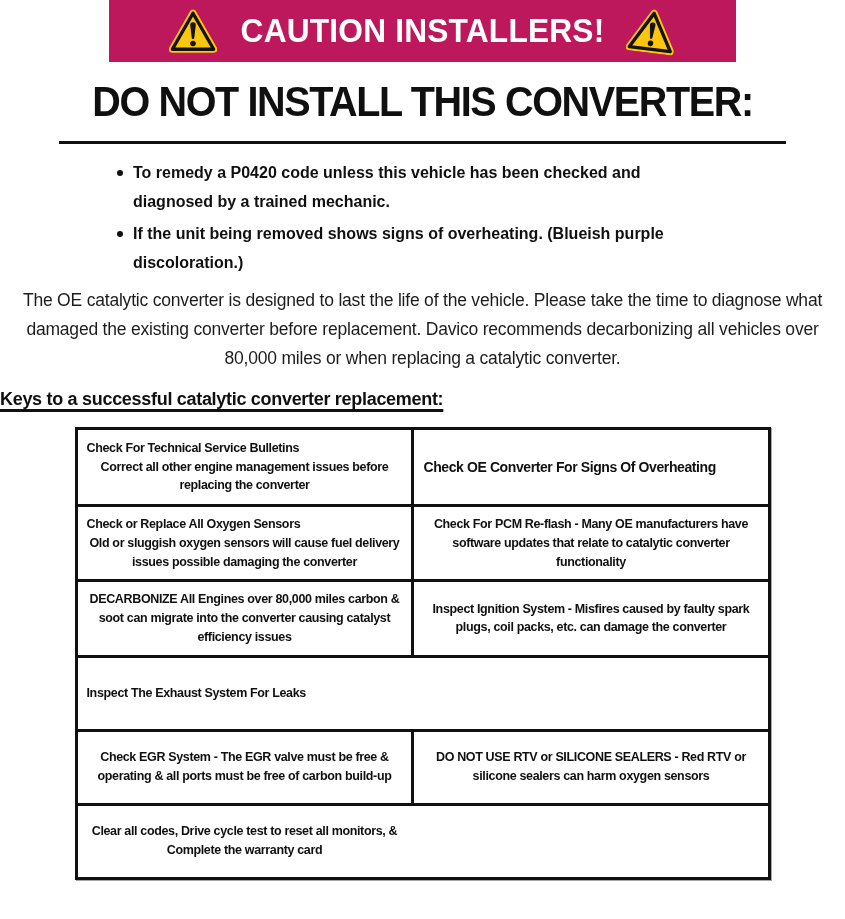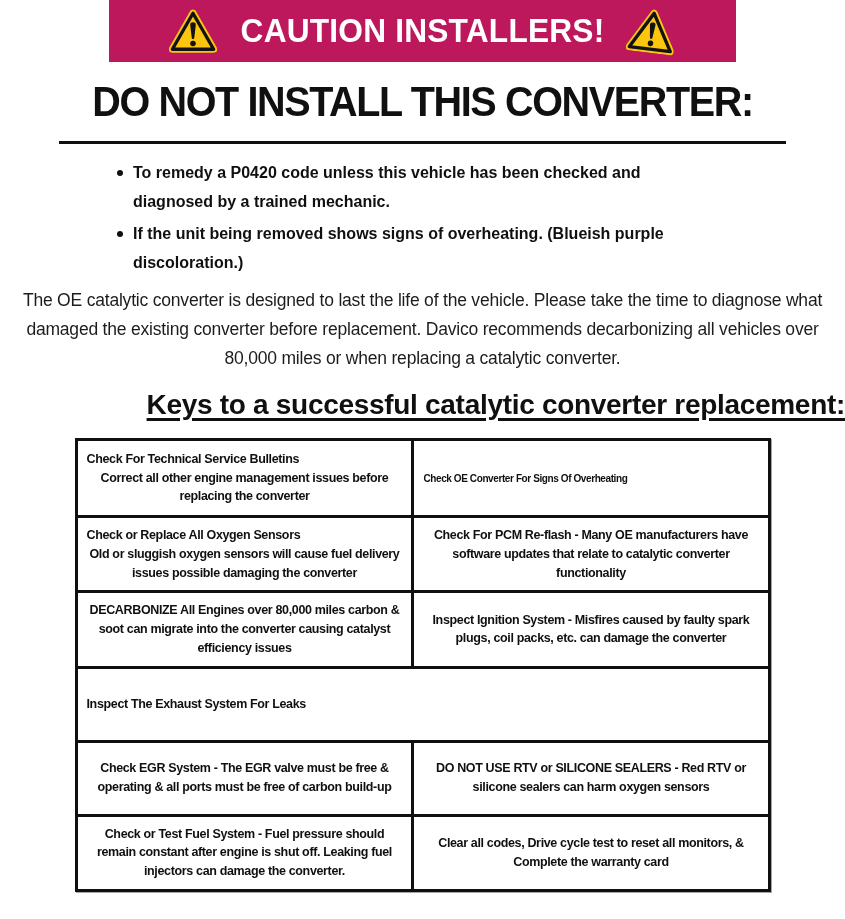--- a/index.html
+++ b/index.html
@@ -70,22 +70,22 @@
     margin:9px auto 16px;
     text-align:center;
     font-size:17.5px;
     font-weight:400;
     color:#1c1c1c;
     line-height:29px;
     letter-spacing:-0.2px;
   }
   .section-heading {
     margin-top:2px;
-    text-align:right;
-    font-size:28px;
+    text-align:left;
+    font-size:18px;
     font-weight:700;
     letter-spacing:-0.3px;
     text-decoration:underline;
     text-decoration-thickness:2.5px;
     text-underline-offset:4px;
   }
   .tips-table {
     width:696px;
     margin:17px auto 0;
     border:3px solid #101010;
@@ -108,21 +108,21 @@
     font-weight:700;
     font-size:12.5px;
     letter-spacing:-0.35px;
     line-height:1.5;
   }
   .tcell + .tcell {
     flex:1;
     border-left:3px solid #101010;
   }
   .tcell.large {
-    font-size:10px;
+    font-size:14px;
     letter-spacing:-0.4px;
   }
 </style>
 </head>
 <body>
 
 <header class="banner">
   <svg class="warn-icon" width="48" height="44" viewBox="0 0 100 90" aria-hidden="true">
     <path d="M50 8 L93 83 H7 Z" fill="#fcc60e" stroke="#fcc60e" stroke-width="15" stroke-linejoin="round"></path>
     <path d="M50 8 L93 83 H7 Z" fill="#fcc60e" stroke="#131313" stroke-width="7" stroke-linejoin="round"></path>
@@ -188,19 +188,16 @@
     <div class="trow">
       <div class="tcell">
         <div>Check EGR System - The EGR valve must be free &amp; operating &amp; all ports must be free of carbon build-up</div>
       </div>
       <div class="tcell">
         <div>DO NOT USE RTV or SILICONE SEALERS - Red RTV or silicone sealers can harm oxygen sensors</div>
       </div>
     </div>
     <div class="trow">
       <div class="tcell">
-        <div>Check or Test Fuel System - Fuel pressure should remain constant after engine is shut off.  Leaking fuel injectors can damage the converter.</div>
-      </div>
-      <div class="tcell">
         <div>Clear all codes,  Drive cycle test to reset all monitors, &amp; Complete the warranty card</div>
       </div>
     </div>
   </section>
 
 </body></html>

